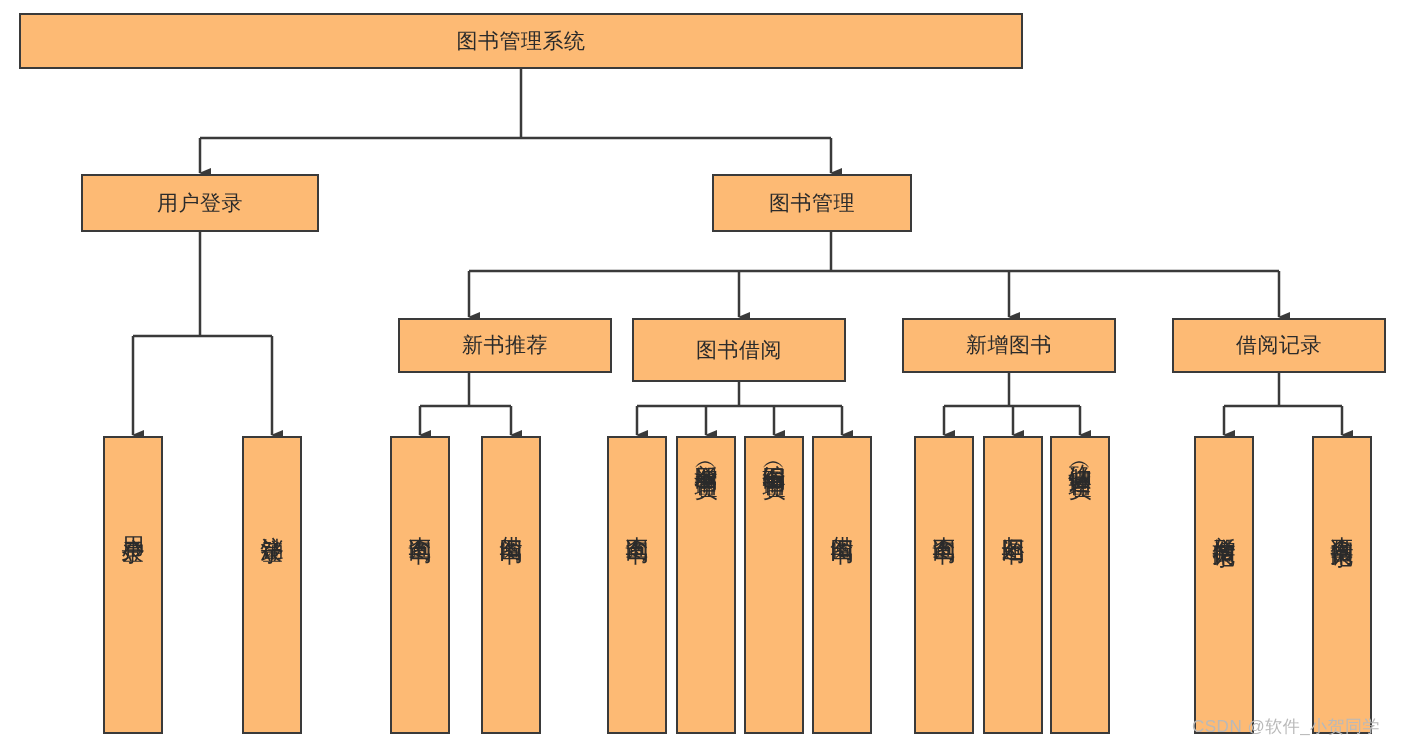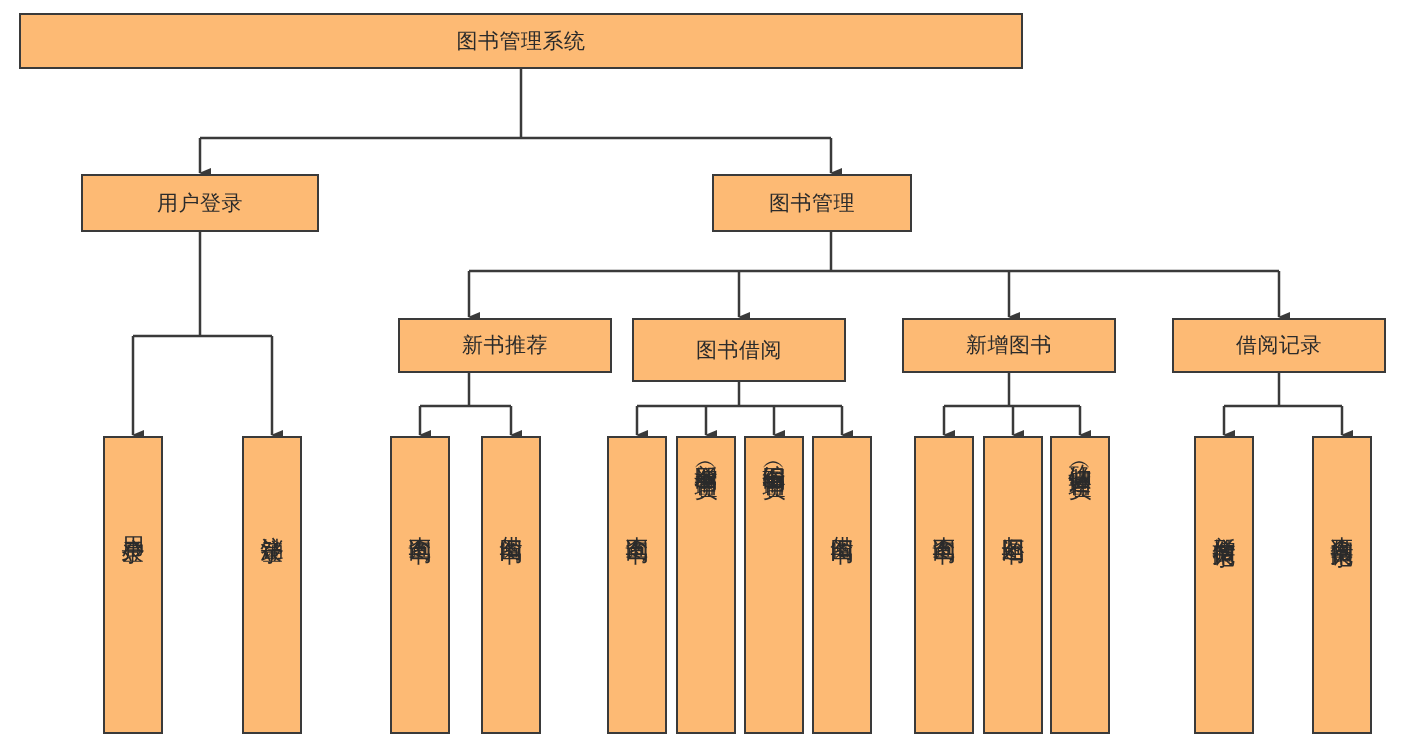--- a/index.html
+++ b/index.html
@@ -178,13 +178,14 @@
       <div class="node-box vertical topalign" style="left: 1050px; top: 436px; width: 60px; height: 298px; border-color: rgb(58, 58, 58);">
         <span class="node-label" style="color: rgb(43, 43, 43);">确认归还（管理员）</span>
       </div>
       <div class="node-box vertical midpack" style="left: 1194px; top: 436px; width: 60px; height: 298px; border-color: rgb(58, 58, 58);">
         <span class="node-label" style="color: rgb(43, 43, 43);">新增借阅记录</span>
       </div>
       <div class="node-box vertical midpack" style="left: 1312px; top: 436px; width: 60px; height: 298px; border-color: rgb(58, 58, 58);">
         <span class="node-label" style="color: rgb(43, 43, 43);">查询借阅记录</span>
       </div>
     </div>
+  <div class="watermark" style="left: 1192px; top: 715px; color: rgb(185, 185, 185);">CSDN @软件_小贺同学</div>
 </div>
 
 </body></html>

